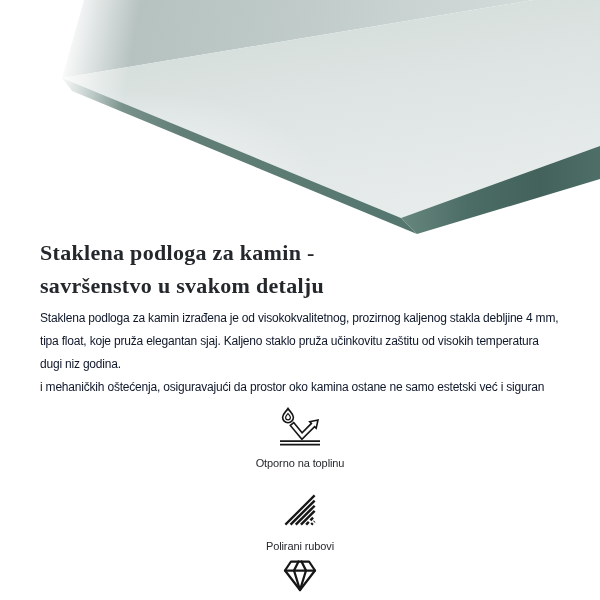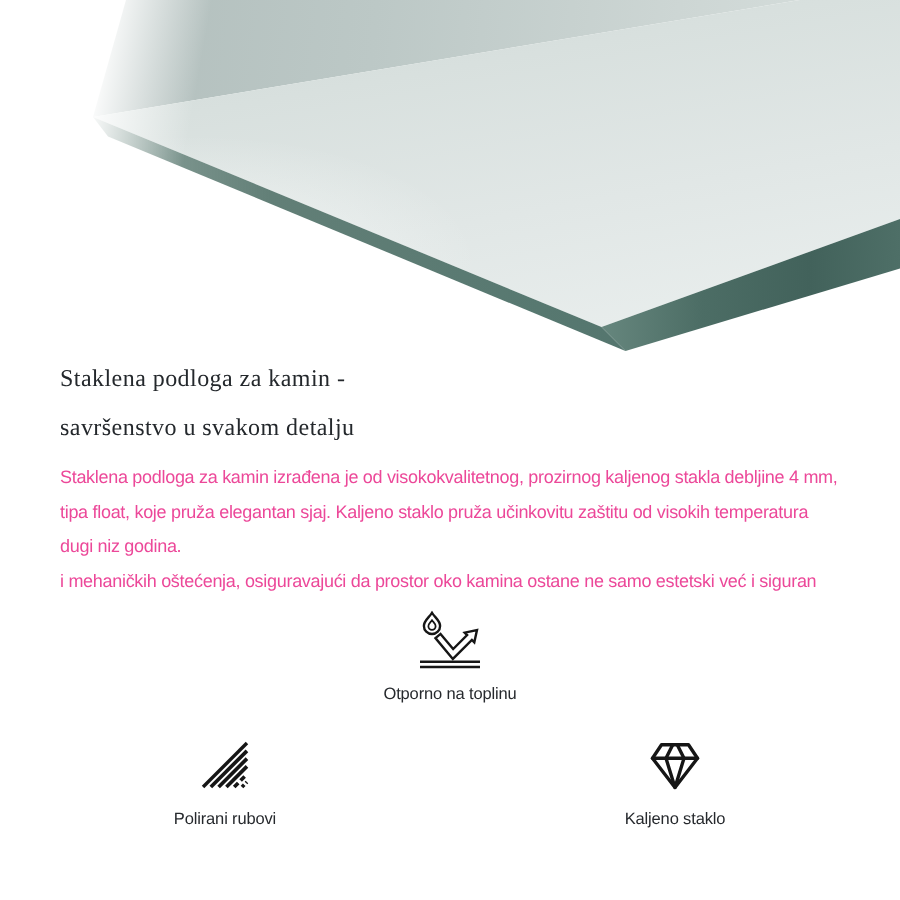--- a/index.html
+++ b/index.html
@@ -29,29 +29,29 @@
     clip-path:polygon(401px 218px,600px 146px,600px 179px,417px 234px);
     background:linear-gradient(to right,#42635c 0%,#4a6b64 22%,#5f7f77 33%,#8aa29b 40%,
       #ecf3f1 47%,#cbd9d4 53%,#6f8f86 63%,#4c6d65 78%,#42625b 90%,#4e6f67 100%);
     filter:blur(.3px);
   }
   .white-fade{
     background:linear-gradient(100deg,#fff 0%,#fff 11%,rgba(255,255,255,0) 22%);
   }
 
   
-  .title{position:absolute;left:40px;top:236px;margin:0;font-weight:400;
+  .title{position:absolute;left:40px;top:236px;margin:0;font-weight:700;
          font-family:"Liberation Serif","DejaVu Serif",serif;
-         font-size:16px;line-height:33px;color:#24282c;letter-spacing:.3px;}
-  .desc{position:absolute;left:40px;top:307px;color:#ec4899;}
+         font-size:22px;line-height:33px;color:#24282c;letter-spacing:.3px;}
+  .desc{position:absolute;left:40px;top:307px;color:#0f172a;}
   .desc-line{font-size:12px;line-height:23px;letter-spacing:-.2px;white-space:nowrap;}
 
   
   .features{position:absolute;left:0;top:404px;width:600px;}
-  .feat-row{display:flex;margin-bottom:18px;}
+  .feat-row{display:flex;margin-bottom:18px;flex-direction:column;}
   .feat-cell{flex:1;display:flex;flex-direction:column;align-items:center;}
   .icon-box{height:46px;display:flex;align-items:center;justify-content:center;}
   .feat-label{margin-top:7px;font-size:11px;letter-spacing:-.1px;color:#26292d;}
   svg{display:block;}
 </style>
 </head>
 <body>
 
 <div class="canvas">
 

